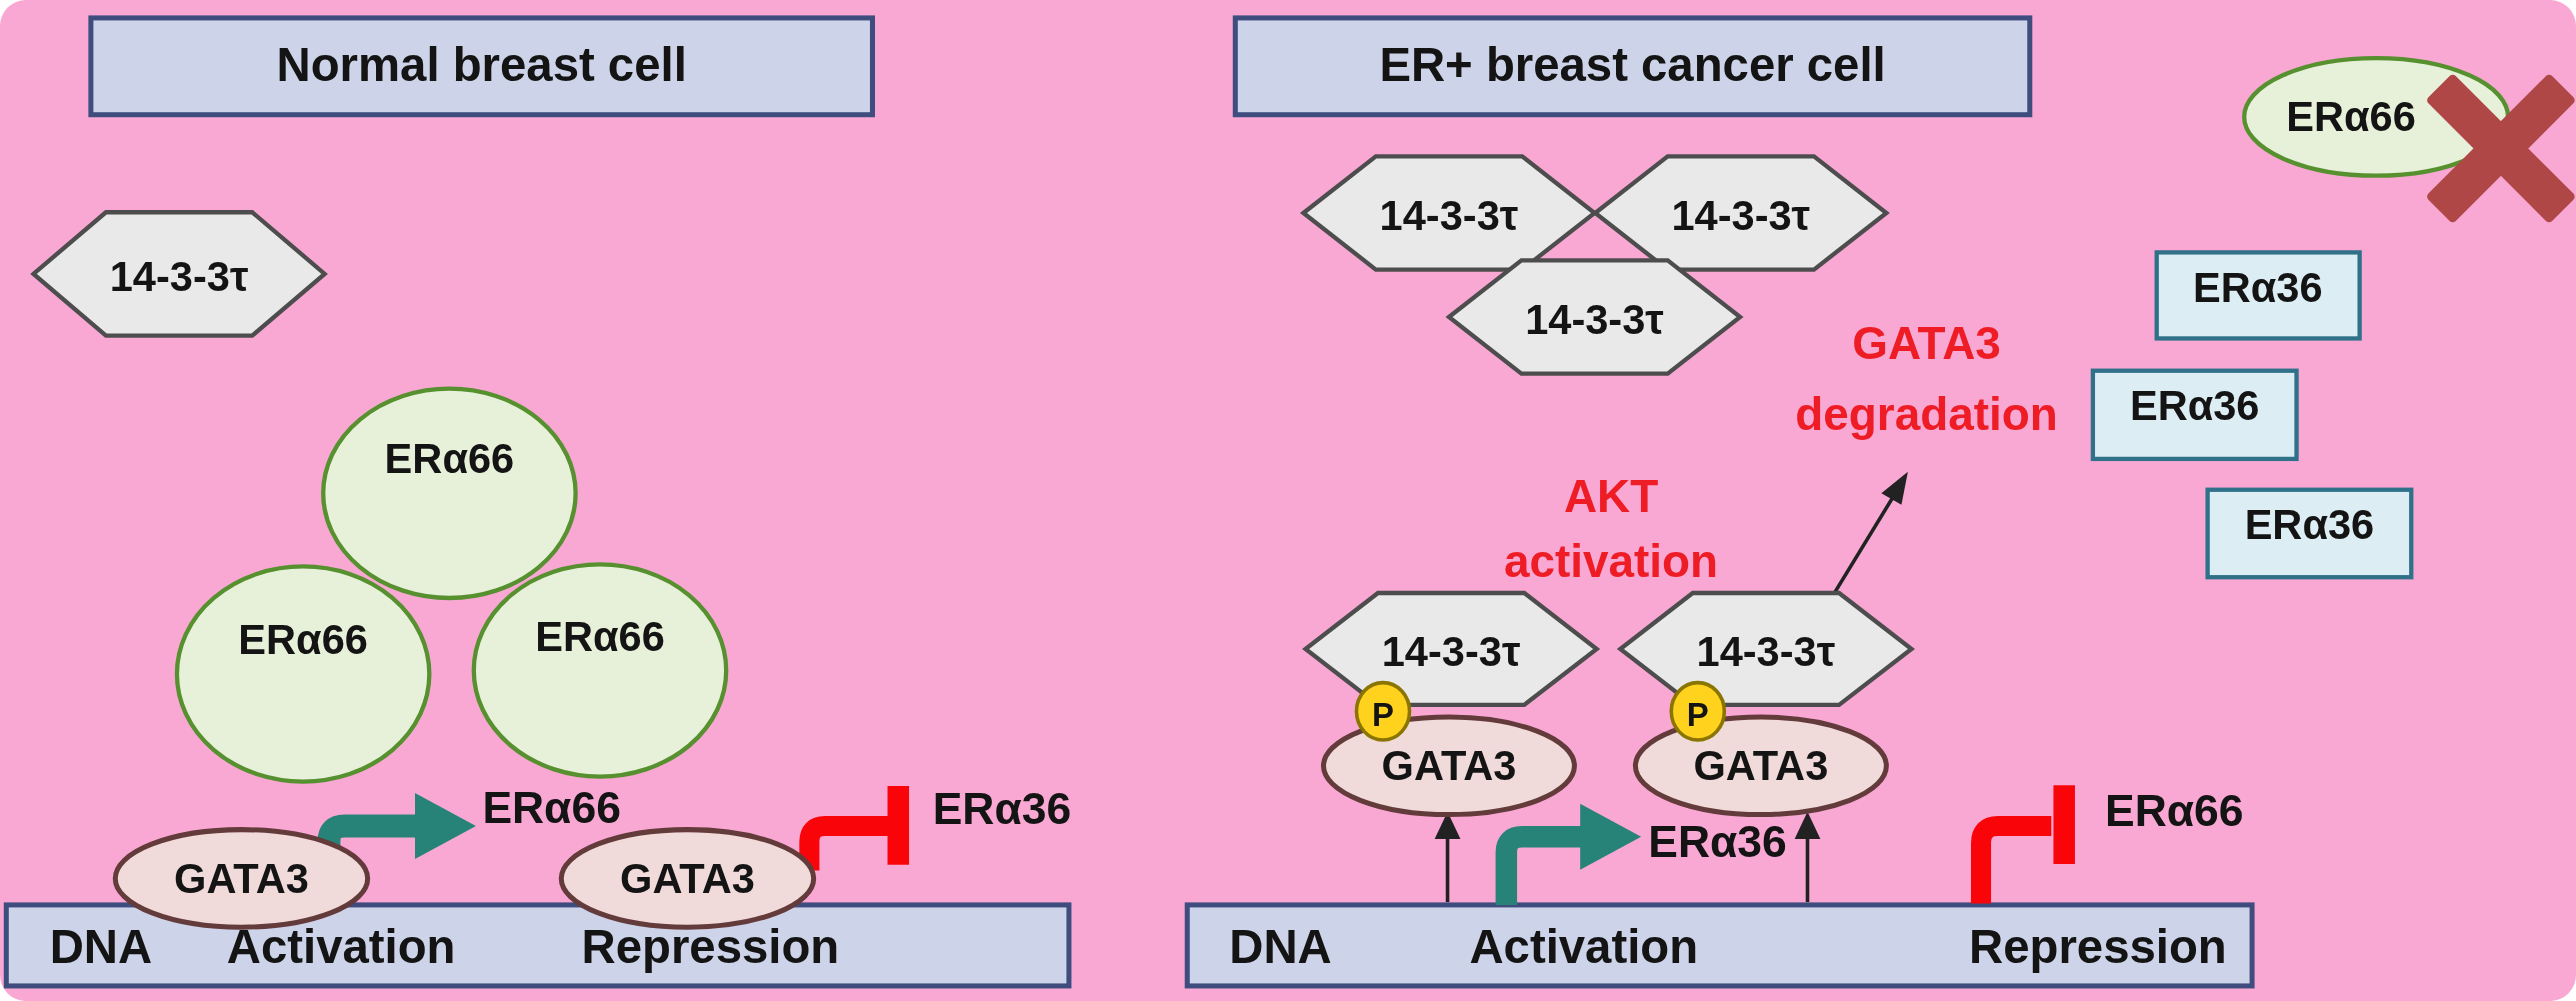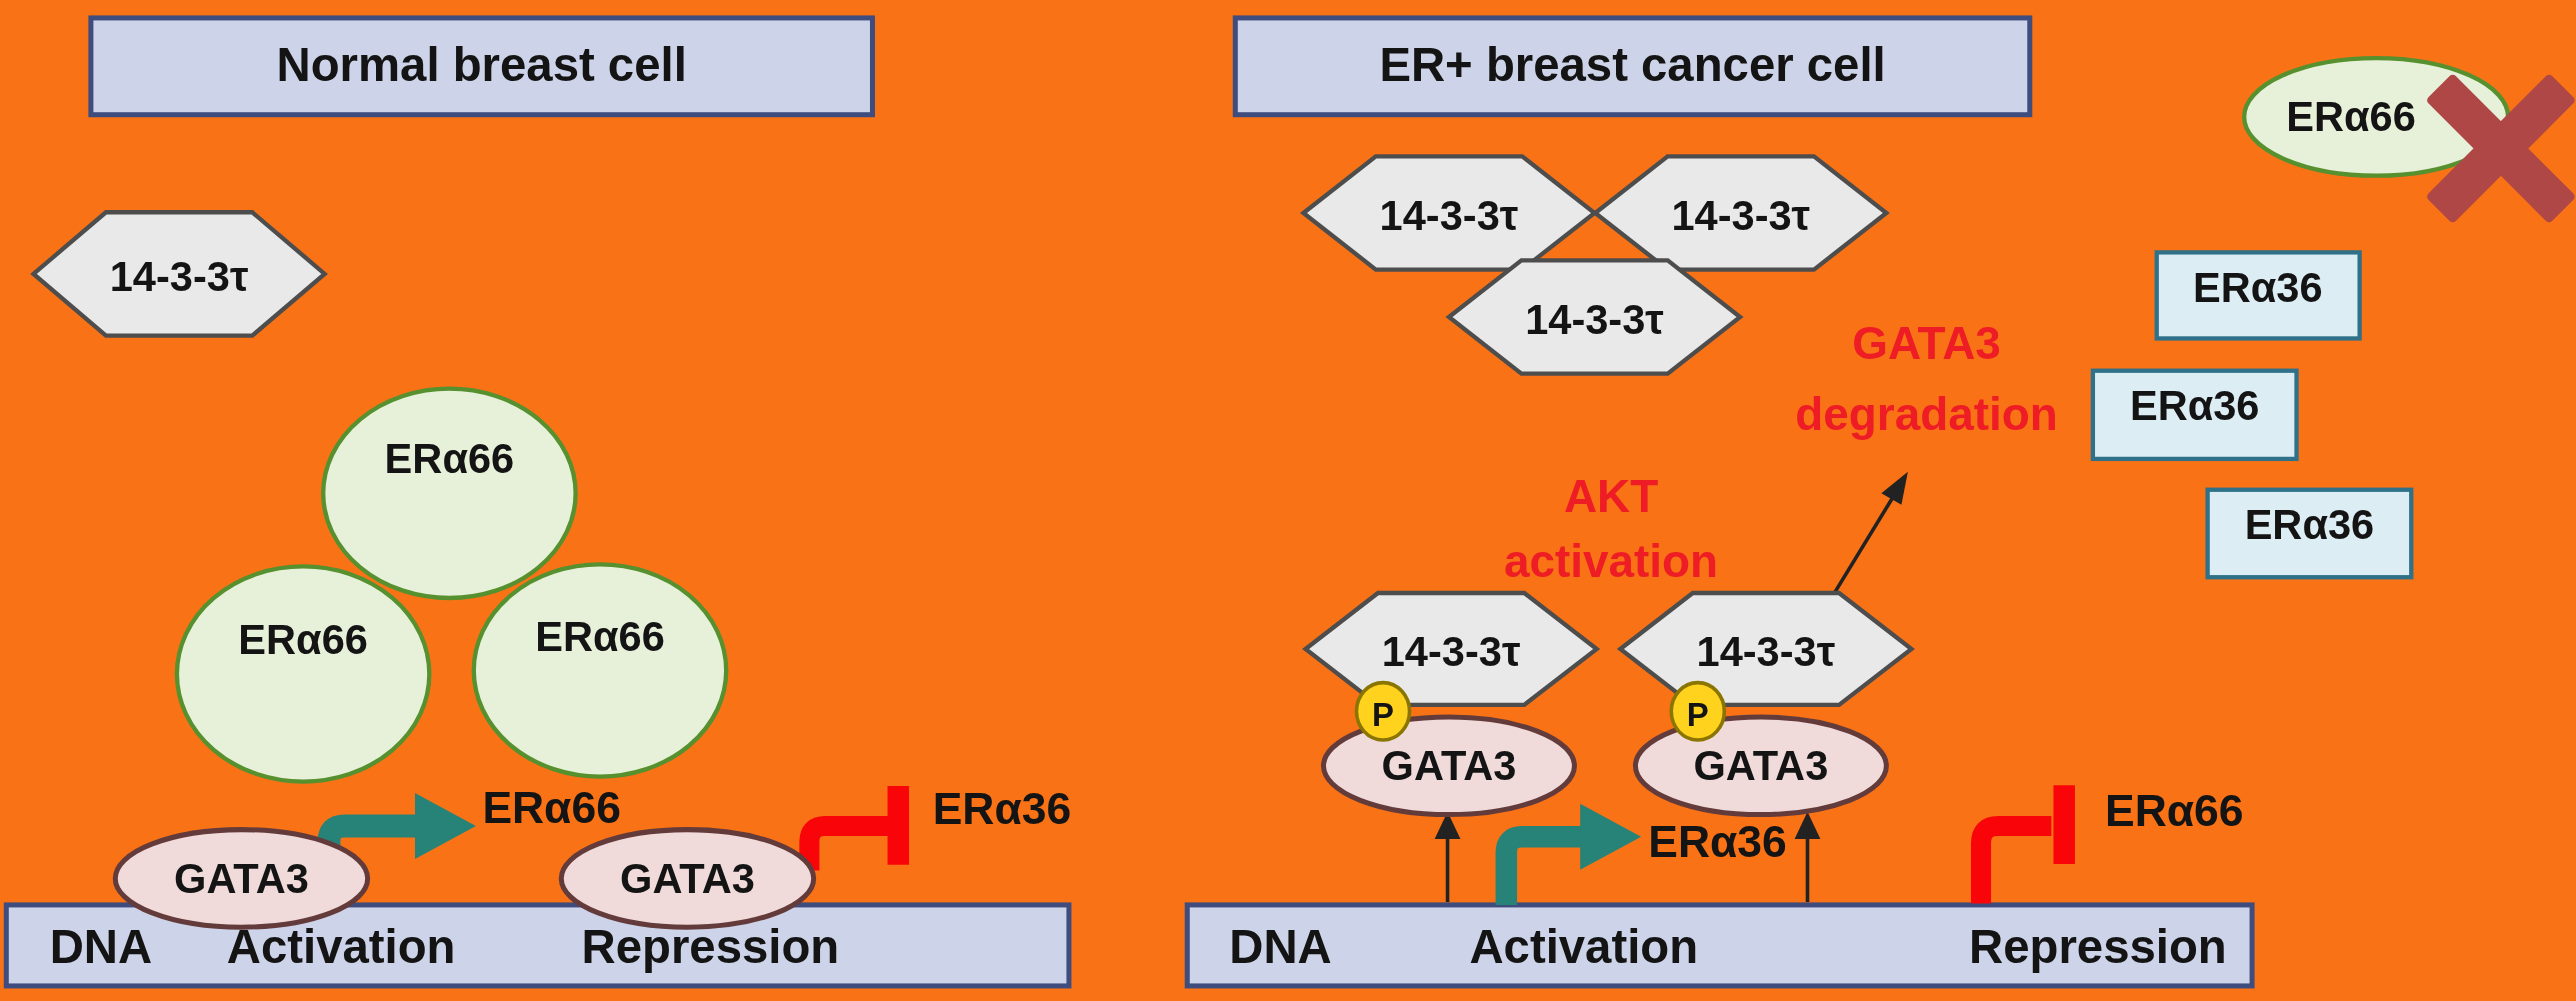--- a/index.html
+++ b/index.html
@@ -1,16 +1,16 @@
 <!DOCTYPE html>
 <html style="font-size:11.5px"><head>
 <meta charset="utf-8">
 <style>
   html,body{margin:0;padding:0;background:#ffffff;}
-  .canvas{width:2576px;height:1001px;position:relative;background:#f97316;overflow:hidden;}
+  .canvas{width:2576px;height:1001px;position:relative;background:#f9a8d4;overflow:hidden;border-radius:26px;}
   svg{display:block;}
   text{font-family:"Liberation Sans",sans-serif;font-weight:bold;fill:#141414;}
   .t-title{font-size:66px;}
   .t-hex{font-size:58px;}
   .t-ell{font-size:58px;}
   .t-bar{font-size:66px;}
   .t-target{font-size:62px;}
   .t-red{font-size:64px;fill:#ee1c25;}
   .t-p{font-size:46px;}
   .shape-titlebar{fill:#cdd3e8;stroke:#3e4c7e;stroke-width:7;}

